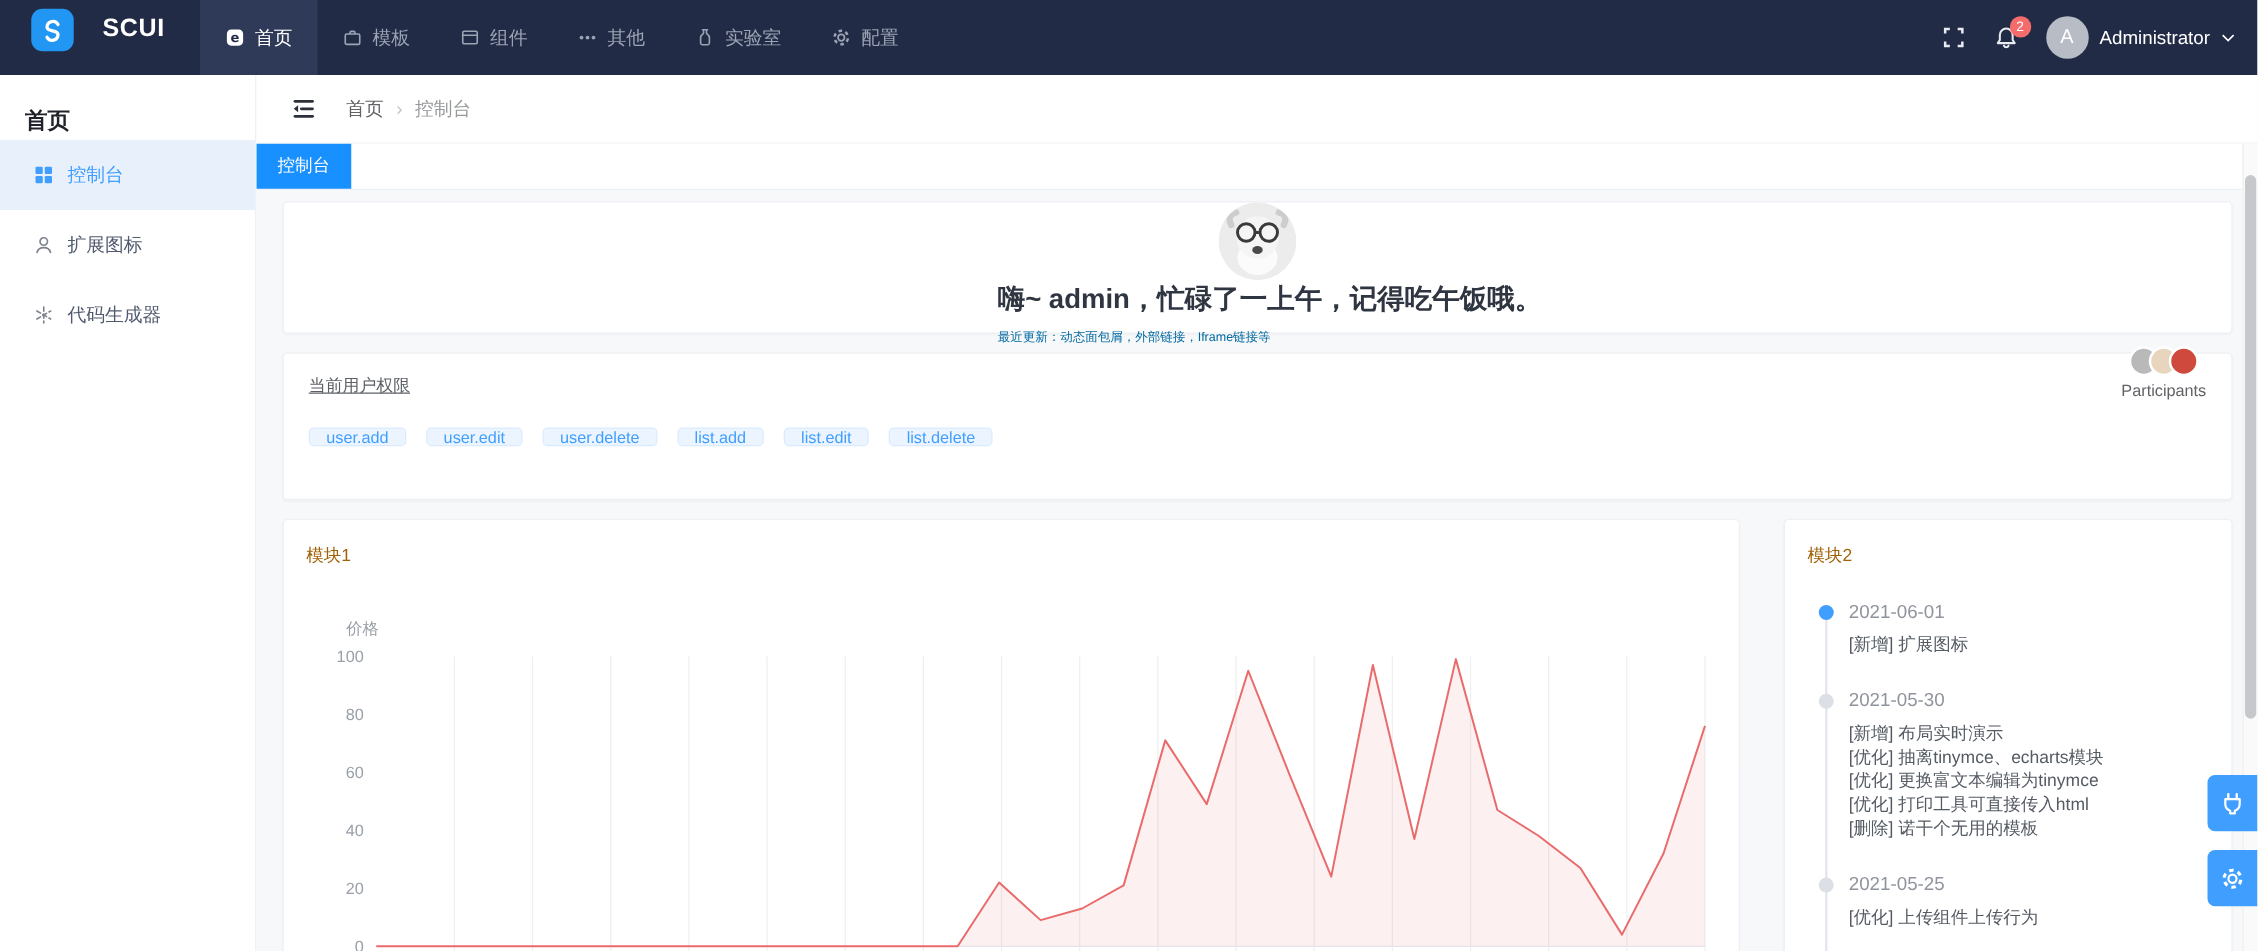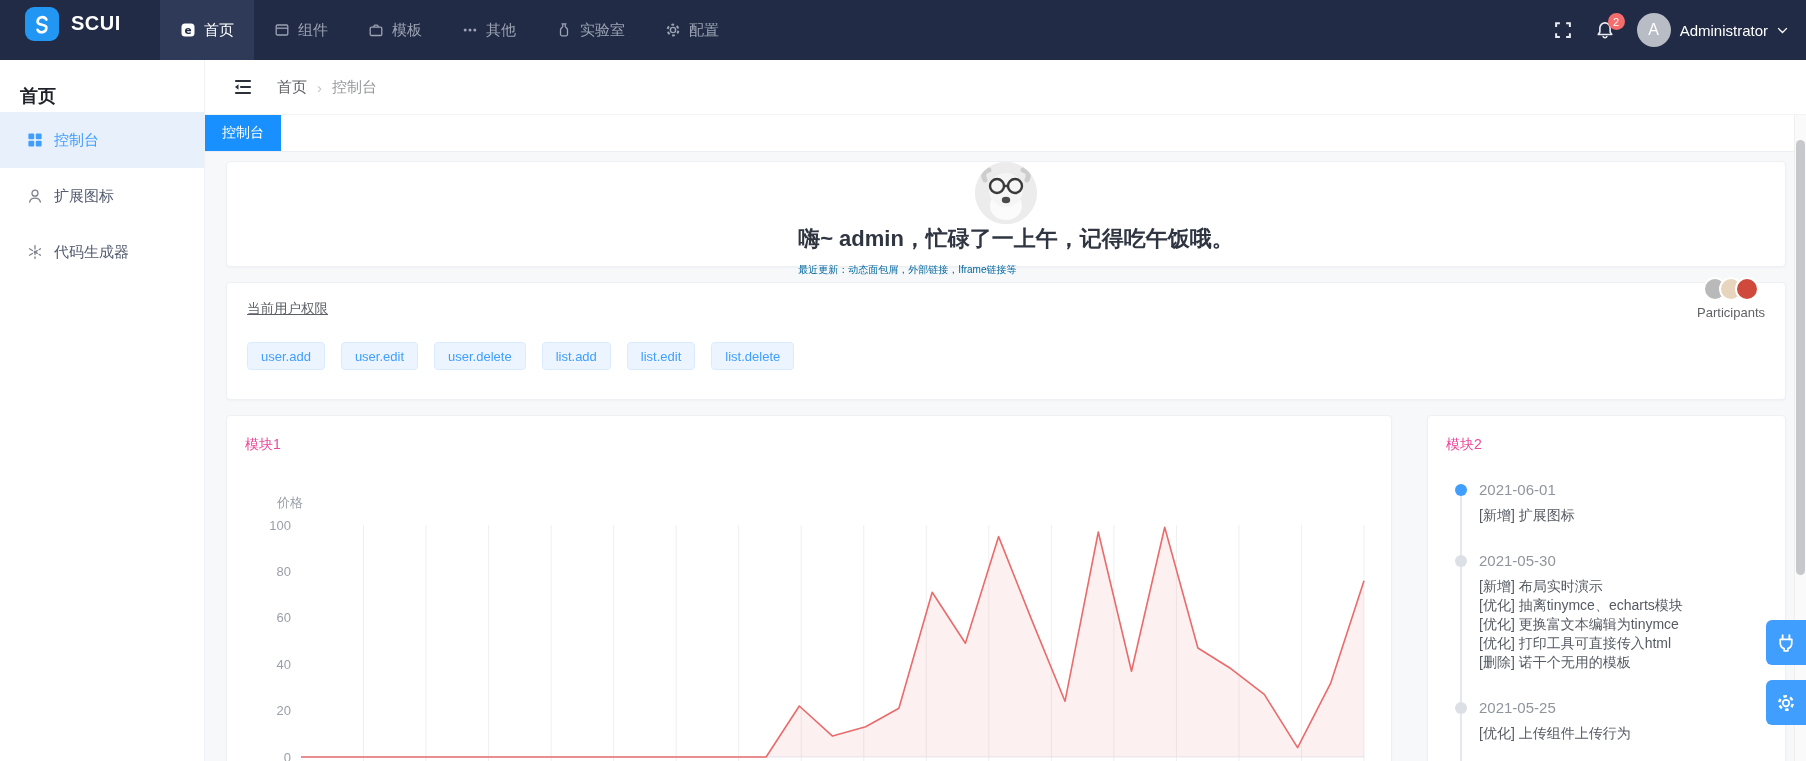--- a/index.html
+++ b/index.html
@@ -2,21 +2,21 @@
 <html><head>
 <meta charset="utf-8">
 <style>
   * { margin:0; padding:0; box-sizing:border-box; }
   html,body { width:1806px; height:761px; overflow:hidden; }
   body { font-family:"Liberation Sans","DejaVu Sans",sans-serif; background:#f6f8f9; color:#303133; position:relative; }
   svg { display:block; }
 
   
   .navbar { position:absolute; left:0; top:0; width:1806px; height:60px; background:#222b45; display:flex; align-items:stretch; z-index:30; }
-  .logo-area { display:flex; align-items:center; gap:12px; padding:0 24px 13px 25px; width:160px; cursor:pointer; }
+  .logo-area { display:flex; align-items:center; gap:23px; padding:0 24px 13px 25px; width:160px; cursor:pointer; }
   .logo-box { width:34px; height:34px; border-radius:9px; background:#2196f3; display:flex; align-items:center; justify-content:center; }
   .logo-text { color:#fff; font-size:20px; font-weight:bold; letter-spacing:.5px; }
   .nav-menu { display:flex; align-items:stretch; }
   .nav-item { display:flex; align-items:center; gap:8px; padding:0 20px; color:#9ba3b4; font-size:15px; cursor:pointer; }
   .nav-item.active { background:#2e3a57; color:#fff; }
   .nav-item .nv-ic { width:16px; height:16px; }
   .nav-right { margin-left:auto; display:flex; align-items:center; gap:22px; padding-right:18px; color:#dfe3ec; }
   .fs-btn, .bell-btn { width:20px; height:20px; position:relative; cursor:pointer; color:#e8ebf2; }
   .badge { position:absolute; top:-7px; right:-10px; min-width:17px; height:17px; border-radius:9px; background:#f56c6c; color:#fff; font-size:11px; display:flex; align-items:center; justify-content:center; padding:0 4px; }
   .user-wrap { display:flex; align-items:center; gap:9px; cursor:pointer; }
@@ -53,26 +53,26 @@
   .welcome-sub { font-size:10px; color:#0369a1; margin-top:9px; }
   .participants { margin-left:auto; text-align:center; }
   .p-avatars { display:flex; justify-content:center; }
   .p-avatar { width:24px; height:24px; border-radius:50%; border:2px solid #fff; margin-left:-8px; cursor:pointer; }
   .p-avatar:first-child { margin-left:0; }
   .p-label { font-size:13px; color:#606266; margin-top:4px; }
 
   .perm-card { margin-top:15px; height:118px; padding:17px 20px; }
   .perm-title { font-size:13.5px; color:#5c6066;text-decoration:underline; }
   .perm-tags { margin-top:24px; display:flex; gap:16px; }
-  .tag { height:28px; padding:0 13px; display:flex; align-items:center; background:#ecf5ff; border:1px solid #d9ecff; border-radius:4px; color:#409eff; font-size:13px; }
+  .tag { height:15px; padding:0 13px; display:flex; align-items:center; background:#ecf5ff; border:1px solid #d9ecff; border-radius:4px; color:#409eff; font-size:13px; }
 
   .modules-row { margin-top:15px; display:flex; gap:35px; align-items:flex-start; }
   .module1-card { flex:1; height:600px; padding:18px; }
   .module2-card { width:361px; height:600px; padding:18px; }
-  .module-title { font-size:14px; color:#ec4899; line-height:20px; }
+  .module-title { font-size:14px; color:#a16207; line-height:20px; }
   .chart-wrap { margin-top:17px; }
 
   
   .timeline { margin-top:26px; padding-left:9px; }
   .tl-entry { position:relative; padding-left:24px; margin-bottom:26px; }
   .tl-line { position:absolute; left:5px; top:14px; bottom:-32px; width:2px; background:#e4e7ed; }
   .tl-entry:last-child .tl-line { bottom:-22px; }
   .tl-dot { position:absolute; left:0; top:4px; width:12px; height:12px; border-radius:50%; background:#dcdfe6; }
   .tl-entry.active .tl-dot { background:#409eff; }
   .tl-date { font-size:15px; color:#90959d; line-height:20px; }
@@ -102,31 +102,31 @@
   <nav class="nav-menu">
     <div class="nav-item active">
       <svg class="nv-ic" viewBox="0 0 16 16">
           <rect x="1.5" y="1.5" width="13" height="13" rx="3.5" fill="currentColor"></rect>
           <text x="8" y="11.6" font-size="10.5" font-weight="bold" fill="#222b45" text-anchor="middle" font-family="'DejaVu Sans',sans-serif">e</text>
         </svg>
       <span>首页</span>
     </div>
     <div class="nav-item">
       <svg class="nv-ic" viewBox="0 0 16 16">
+          <rect x="2.2" y="5.2" width="11.6" height="8.3" rx="1.2" fill="none" stroke="currentColor" stroke-width="1.3"></rect>
+          <path d="M6 5.2V4.1a1 1 0 0 1 1-1h2a1 1 0 0 1 1 1v1.1" fill="none" stroke="currentColor" stroke-width="1.3"></path>
+        </svg>
+      <span>模板</span>
+    </div>
+    <div class="nav-item">
+      <svg class="nv-ic" viewBox="0 0 16 16">
           <rect x="2.2" y="3" width="11.6" height="10" rx="1.2" fill="none" stroke="currentColor" stroke-width="1.3"></rect>
           <line x1="2.2" y1="6.2" x2="13.8" y2="6.2" stroke="currentColor" stroke-width="1.3"></line>
         </svg>
       <span>组件</span>
-    </div>
-    <div class="nav-item">
-      <svg class="nv-ic" viewBox="0 0 16 16">
-          <rect x="2.2" y="5.2" width="11.6" height="8.3" rx="1.2" fill="none" stroke="currentColor" stroke-width="1.3"></rect>
-          <path d="M6 5.2V4.1a1 1 0 0 1 1-1h2a1 1 0 0 1 1 1v1.1" fill="none" stroke="currentColor" stroke-width="1.3"></path>
-        </svg>
-      <span>模板</span>
     </div>
     <div class="nav-item">
       <svg class="nv-ic" viewBox="0 0 16 16">
           <circle cx="3.2" cy="8" r="1.5" fill="currentColor"></circle>
           <circle cx="8" cy="8" r="1.5" fill="currentColor"></circle>
           <circle cx="12.8" cy="8" r="1.5" fill="currentColor"></circle>
         </svg>
       <span>其他</span>
     </div>
     <div class="nav-item">

